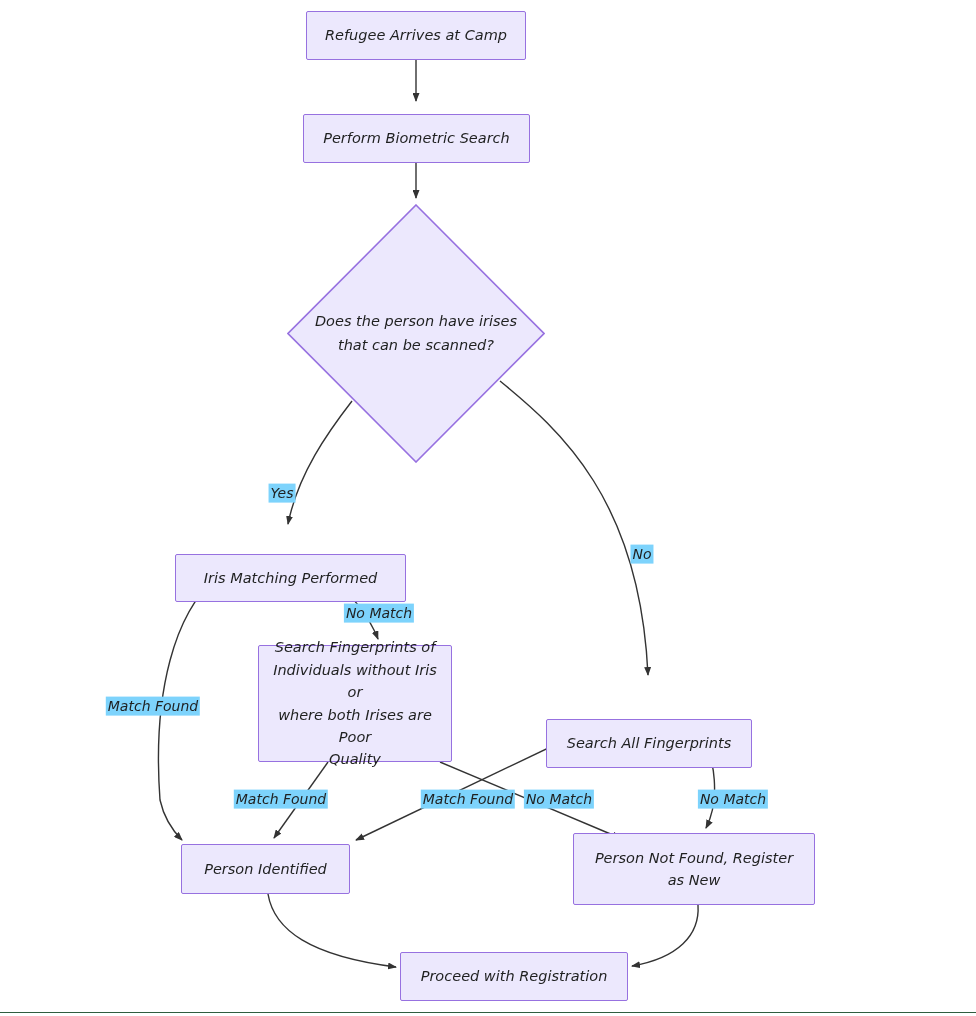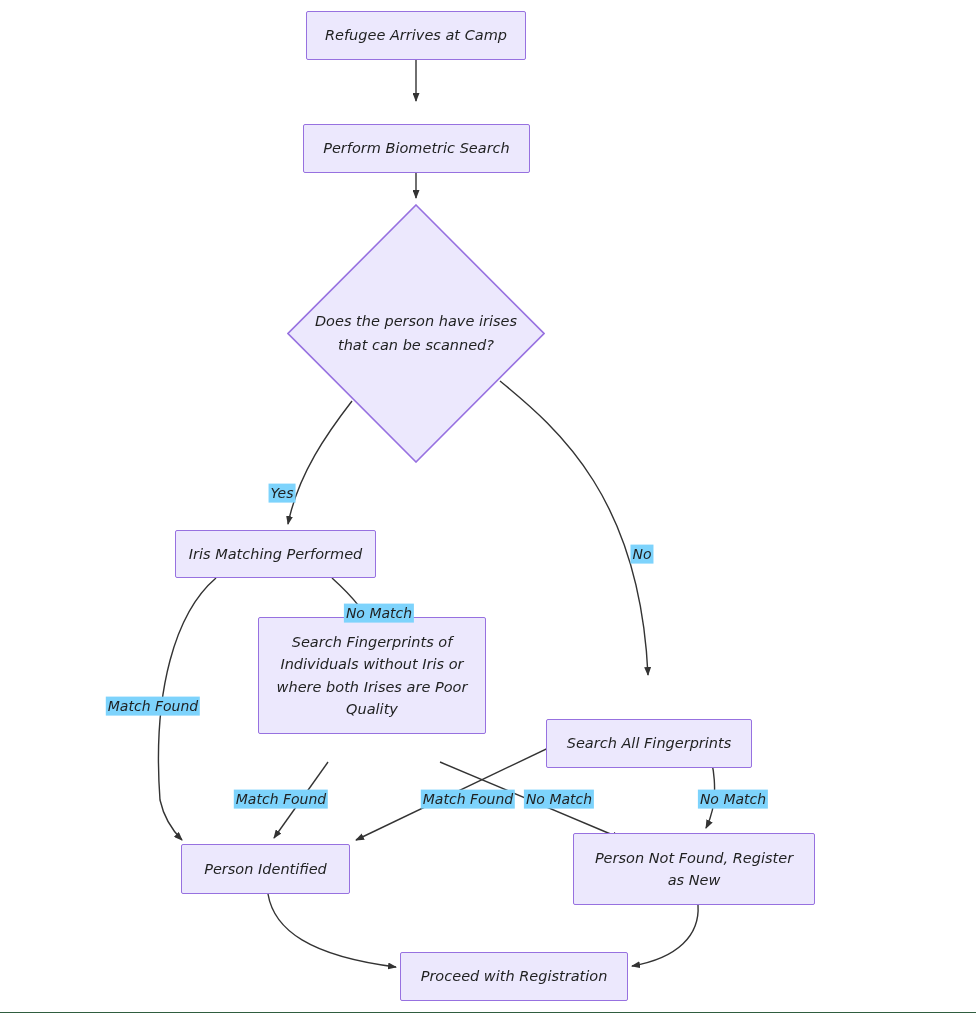--- a/index.html
+++ b/index.html
@@ -125,37 +125,37 @@
       <path d="M268,894 C274,930 310,956 396,967"></path>
 
       <path d="M698,905 C700,935 678,958 632,966"></path>
     </g>
   </svg>
 
   <div class="node" style="left:306px; top:11px; width:220px; height:49px;">
     <span class="node-label">Refugee Arrives at Camp</span>
   </div>
 
-  <div class="node" style="left:303px; top:124px; width:227px; height:49px;justify-content:flex-end;">
+  <div class="node" style="left:303px; top:114px; width:227px; height:49px;justify-content:flex-end;">
     <span class="node-label">Perform Biometric Search</span>
   </div>
 
   <div class="diamond-wrap" style="left:287px; top:204px; width:258px; height:259px;">
     <svg class="diamond-shape" viewBox="0 0 258 259" preserveAspectRatio="none" xmlns="http://www.w3.org/2000/svg">
       <polygon points="129,1 257,129.5 129,258 1,129.5" fill="#ece8fd" stroke="#9771e0" stroke-width="1.6"></polygon>
     </svg>
     <span class="diamond-text">Does the person have irises
 that can be scanned?</span>
   </div>
 
-  <div class="node" style="left:175px; top:530px; width:201px; height:48px;">
+  <div class="node" style="left:175px; top:554px; width:231px; height:48px;">
     <span class="node-label">Iris Matching Performed</span>
   </div>
 
-  <div class="node" style="left:258px; top:617px; width:228px; height:117px;">
+  <div class="node" style="left:258px; top:645px; width:194px; height:117px;">
     <span class="node-label">Search Fingerprints of
 Individuals without Iris or
 where both Irises are Poor
 Quality</span>
   </div>
 
   <div class="node" style="left:546px; top:681px; width:206px; height:49px;margin-top:38px;">
     <span class="node-label">Search All Fingerprints</span>
   </div>
 

